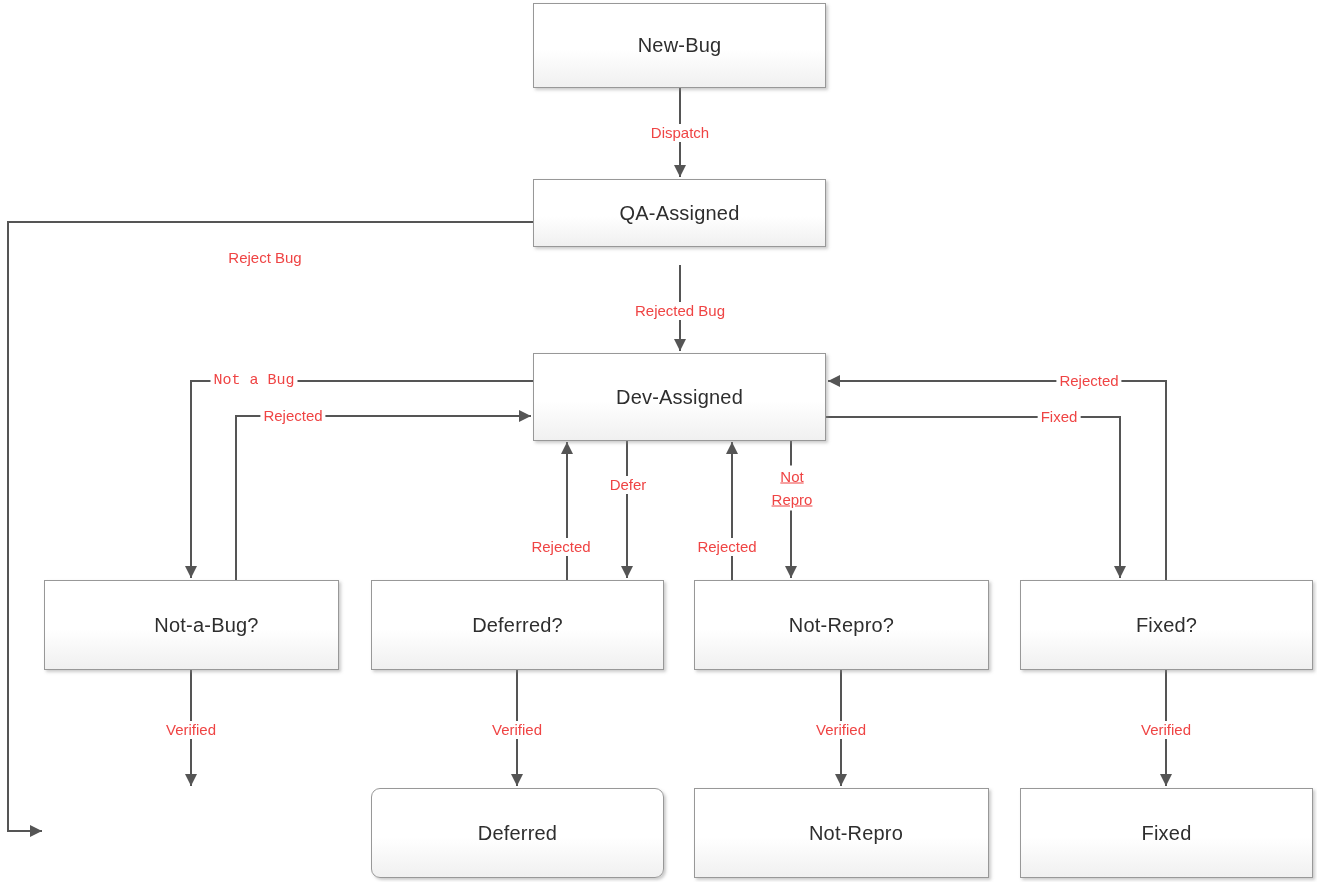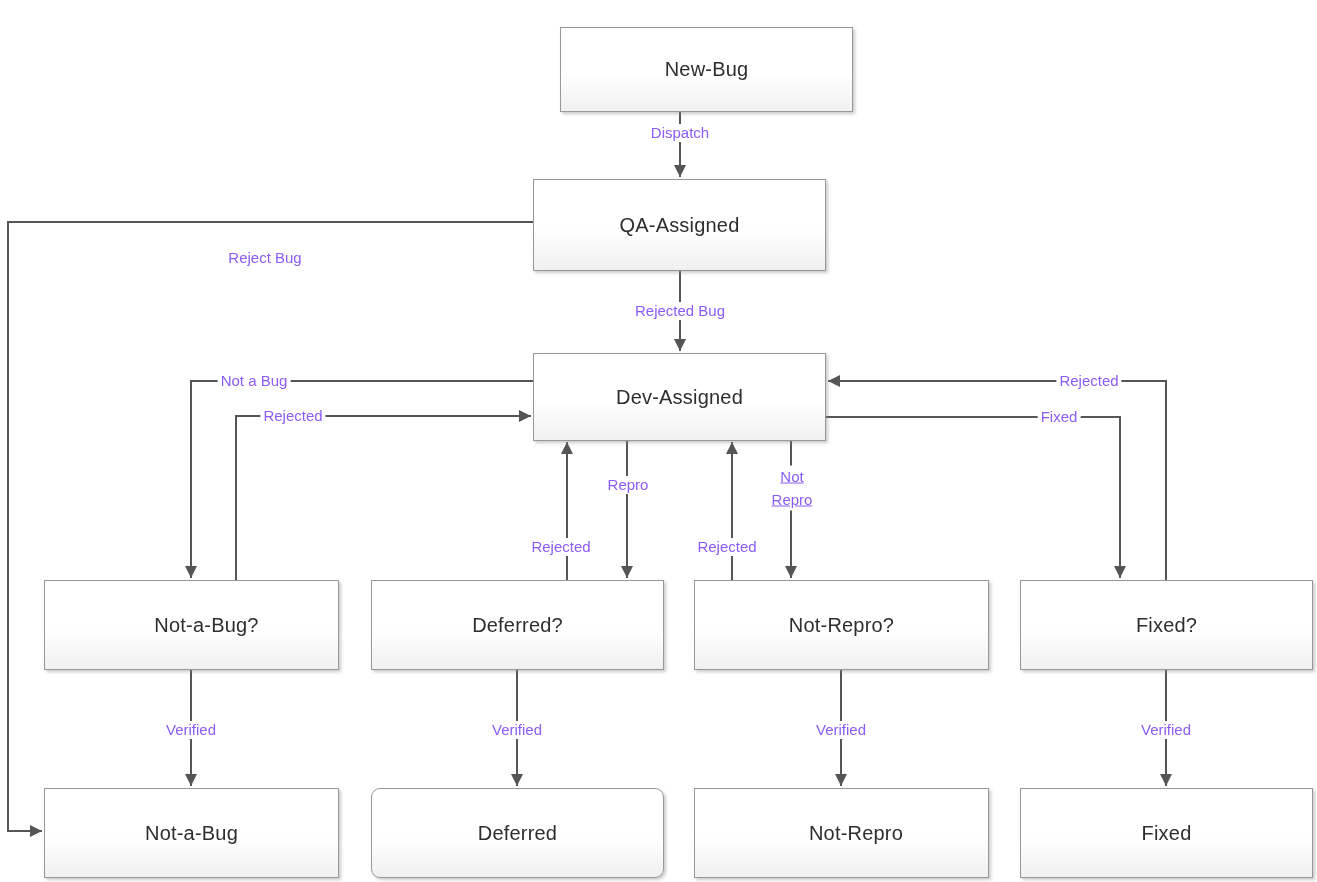--- a/index.html
+++ b/index.html
@@ -27,21 +27,21 @@
     box-shadow: 2px 2px 3px rgba(140,140,140,0.45);
     font-size: 20px;
     color: #2e2e2e;
     letter-spacing: 0.2px;
   }
   .edge-label {
     position: absolute;
     transform: translate(-50%, -50%);
     background: #ffffff;
     font-size: 15px;
-    color: #8b5cf6;
+    color: #ef4444;
     padding: 0 3px;
     white-space: nowrap;
     text-align: center;
     line-height: 1.2;
   }
   .edge-label.wrap {
     white-space: normal;
     width: 54px;
     line-height: 1.5;
     text-decoration: underline;
@@ -70,62 +70,59 @@
       <path d="M732,580 L732,442" marker-end="url(#arrow)"></path>
       <path d="M826,417 L1120,417 L1120,578" marker-end="url(#arrow)"></path>
       <path d="M1166,580 L1166,381 L828,381" marker-end="url(#arrow)"></path>
       <path d="M191,670 L191,786" marker-end="url(#arrow)"></path>
       <path d="M517,670 L517,786" marker-end="url(#arrow)"></path>
       <path d="M841,670 L841,786" marker-end="url(#arrow)"></path>
       <path d="M1166,670 L1166,786" marker-end="url(#arrow)"></path>
     </g>
   </svg>
 
-  <div class="node" style="left:560px; top:3px;  width:293px; height:85px;margin-top:24px;">
+  <div class="node" style="left:533px; top:3px;  width:293px; height:85px;">
       <span>New-Bug</span>
     </div>
-  <div class="node" style="left:533px; top:179px; width:293px; height:92px;">
+  <div class="node" style="left:533px; top:179px; width:293px; height:68px;">
       <span>QA-Assigned</span>
     </div>
   <div class="node" style="left:533px; top:353px; width:293px; height:88px;text-align:right;">
       <span>Dev-Assigned</span>
     </div>
 
   <div class="node" style="left:44px;   top:580px; width:295px; height:90px;padding-left:30px;">
       <span>Not-a-Bug?</span>
     </div>
   <div class="node" style="left:371px;  top:580px; width:293px; height:90px;">
       <span>Deferred?</span>
     </div>
   <div class="node" style="left:1020px; top:580px; width:293px; height:90px;">
       <span>Fixed?</span>
     </div>
   <div class="node" style="left:694px;  top:580px; width:295px; height:90px;">
       <span>Not-Repro?</span>
     </div>
 
-  <div class="node" style="left:44px;   top:788px; width:295px; height:90px;">
-      <span>Not-a-Bug</span>
-    </div>
   <div class="node" style="left:371px;  top:788px; width:293px; height:90px;border-radius:9px;">
       <span>Deferred</span>
     </div>
   <div class="node" style="left:694px;  top:788px; width:295px; height:90px;padding-left:29px;">
       <span>Not-Repro</span>
     </div>
   <div class="node" style="left:1020px; top:788px; width:293px; height:90px;">
       <span>Fixed</span>
     </div>
 
   <div class="edge-label" style="left:680px;  top:133px;">Dispatch</div>
   <div class="edge-label" style="left:265px;  top:222px;margin-top:36px;">Reject Bug</div>
   <div class="edge-label" style="left:680px;  top:311px;">Rejected Bug</div>
-  <div class="edge-label" style="left:254px;  top:381px;">Not a Bug</div>
+  <div class="edge-label" style="left:254px;  top:381px;font-family:Liberation Mono, monospace;">Not a Bug</div>
   <div class="edge-label" style="left:293px;  top:416px;">Rejected</div>
-  <div class="edge-label" style="left:628px;  top:485px;">Repro</div>
+  <div class="edge-label" style="left:628px;  top:485px;">Defer</div>
   <div class="edge-label" style="left:561px;  top:547px;">Rejected</div>
   <div class="edge-label wrap" style="left:792px; top:488px;">Not Repro</div>
   <div class="edge-label" style="left:727px;  top:547px;">Rejected</div>
   <div class="edge-label" style="left:1059px; top:417px;">Fixed</div>
   <div class="edge-label" style="left:1089px; top:381px;">Rejected</div>
   <div class="edge-label" style="left:191px;  top:730px;">Verified</div>
   <div class="edge-label" style="left:517px;  top:730px;">Verified</div>
   <div class="edge-label" style="left:841px;  top:730px;">Verified</div>
   <div class="edge-label" style="left:1166px; top:730px;">Verified</div>
 

